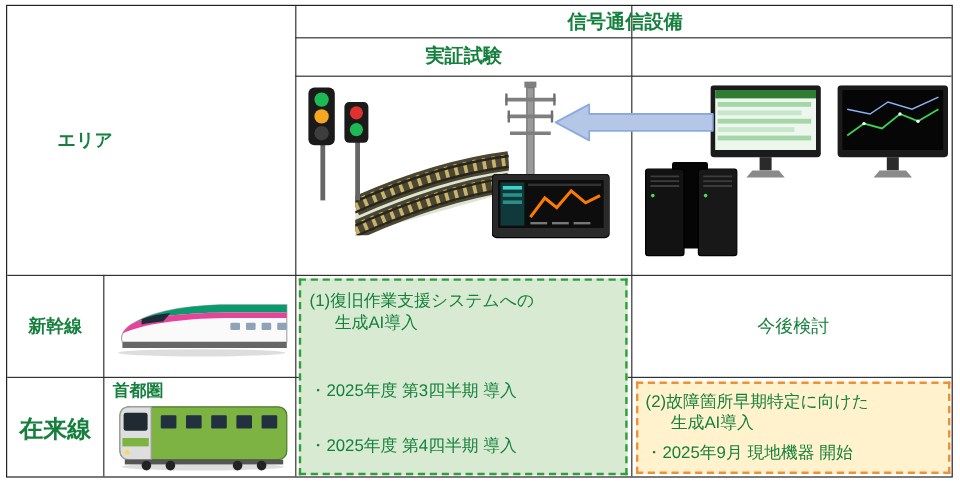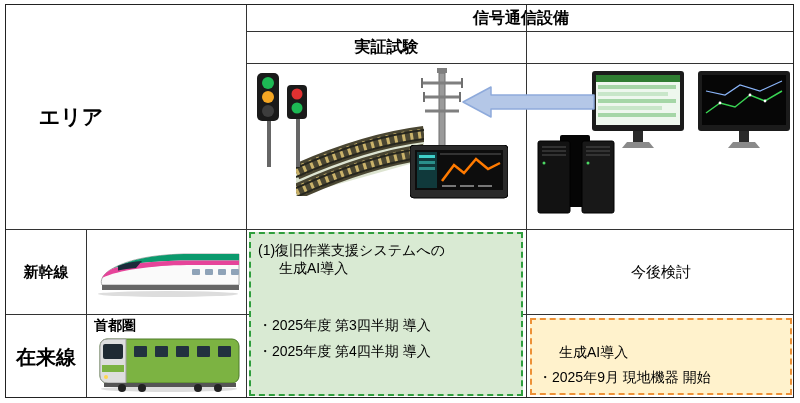--- a/index.html
+++ b/index.html
@@ -1,54 +1,54 @@
 <!DOCTYPE html>
 <html><head>
 <meta charset="utf-8">
 <style>
   * { margin:0; padding:0; box-sizing:border-box; }
   html,body { background:#ffffff; }
   .screen {
     position:relative; width:800px; height:403px; background:#fff;
-    font-family:"Liberation Sans", sans-serif; color:#000000; overflow:hidden;
+    font-family:"Liberation Sans", sans-serif; color:#15803d; overflow:hidden;
   }
   .table { position:absolute; left:5px; top:4px; width:789px; height:394px; border:1.5px solid #222; }
   .line { position:absolute; background:#333; }
   .v1 { left:240px; top:0; width:1px; height:100%; }
   .v2 { left:520px; top:0; width:1px; height:100%; }
   .v3 { left:80px;  top:224px; width:1px; height:calc(100% - 224px); }
   .h1 { left:240px; top:26px;  height:1px; width:calc(100% - 240px); }
   .h2 { left:240px; top:58px;  height:1px; width:calc(100% - 240px); }
   .h3 { left:0;     top:224px; height:1px; width:100%; }
   .h4 { left:0;     top:309px; height:1px; width:100%; }
 
   .cell { position:absolute; display:flex; align-items:center; justify-content:center; white-space:nowrap; }
   .hdr  { font-weight:bold; font-size:16px; }
   .c-title  { left:241px; top:0;    width:548px; height:26px; }
   .c-field  { left:241px; top:27px; width:279px; height:31px; }
   .c-system { left:521px; top:27px; width:268px; height:31px; }
-  .c-area   { left:0;   top:0;     width:130px; height:224px; font-size:21px; font-weight:bold; }
+  .c-area   { left:0;   top:0;     width:130px; height:224px; font-size:15px; font-weight:bold; }
   .c-shin   { left:0;   top:225px; width:80px;  height:84px;  font-size:15px; font-weight:bold; }
   .c-zairai { left:0;   top:310px; width:80px;  height:84px;  font-size:20px; font-weight:bold; }
   .c-shuto  { left:88px; top:312px; width:80px; height:18px;  justify-content:flex-start; font-size:14px; font-weight:bold; }
   .c-kongo  { left:521px; top:225px; width:268px; height:84px; font-size:15px; }
 
   .green-box {
     position:absolute; left:243px; top:227px; width:274px; height:164px;
     background:#d9ead3; border:2px dashed #2f9e3c;
   }
   .orange-box {
     position:absolute; left:524px; top:313px; width:262px; height:77px;
     background:#fff2cc; border:2px dashed #ed9137;
   }
   .bt { position:absolute; font-size:14px; line-height:18px; white-space:nowrap;text-align:center; }
   .g1 { top:7px;   left:7px; }
   .g2 { top:25px;  left:28px; }
   .g3 { top:52px;  left:7px;margin-top:30px; }
-  .g4 { top:108px; left:7px; }
+  .g4 { top:128px; left:7px; }
   .o1 { top:5px;   left:6px; }
   .o2 { top:23px;  left:27px; }
   .o3 { top:48px;  left:6px; }
 
   .icon { position:absolute; }
   .icon svg { width:100%; height:100%; display:block; }
   .ic-signal   { left:248px; top:64px;  width:58px;  height:100px; }
   .ic-tracks   { left:290px; top:103px; width:128px; height:88px; }
   .ic-antenna  { left:413px; top:60px;  width:46px;  height:132px; }
   .ic-fieldmon { left:404px; top:140px; width:98px;  height:55px; }
@@ -83,20 +83,21 @@
     <div class="cell c-kongo">今後検討</div>
 
     <div class="green-box">
       <div class="bt g1">(1)復旧作業支援システムへの</div>
       <div class="bt g2">生成AI導入</div>
       <div class="bt g3">・2025年度 第3四半期 導入</div>
       <div class="bt g4">・2025年度 第4四半期 導入</div>
     </div>
 
     <div class="orange-box">
+      <div class="bt o1">(2)故障箇所早期特定に向けた</div>
       <div class="bt o2">生成AI導入</div>
       <div class="bt o3">・2025年9月 現地機器 開始</div>
     </div>
 
     <div class="icon ic-tracks">
       <svg viewBox="0 0 128 88">
         <path d="M0 58 L128 20 L128 52 L0 88 Z" fill="#9fb27a" opacity="0.35"></path>
         <path d="M0 64 C36 48 80 32 128 26" stroke="#4a4632" stroke-width="16" fill="none"></path>
         <path d="M0 64 C36 48 80 32 128 26" stroke="#c9b26a" stroke-width="11" fill="none" stroke-dasharray="3 5"></path>
         <path d="M0 60 C36 44 80 28 128 22" stroke="#26261e" stroke-width="2" fill="none"></path>

